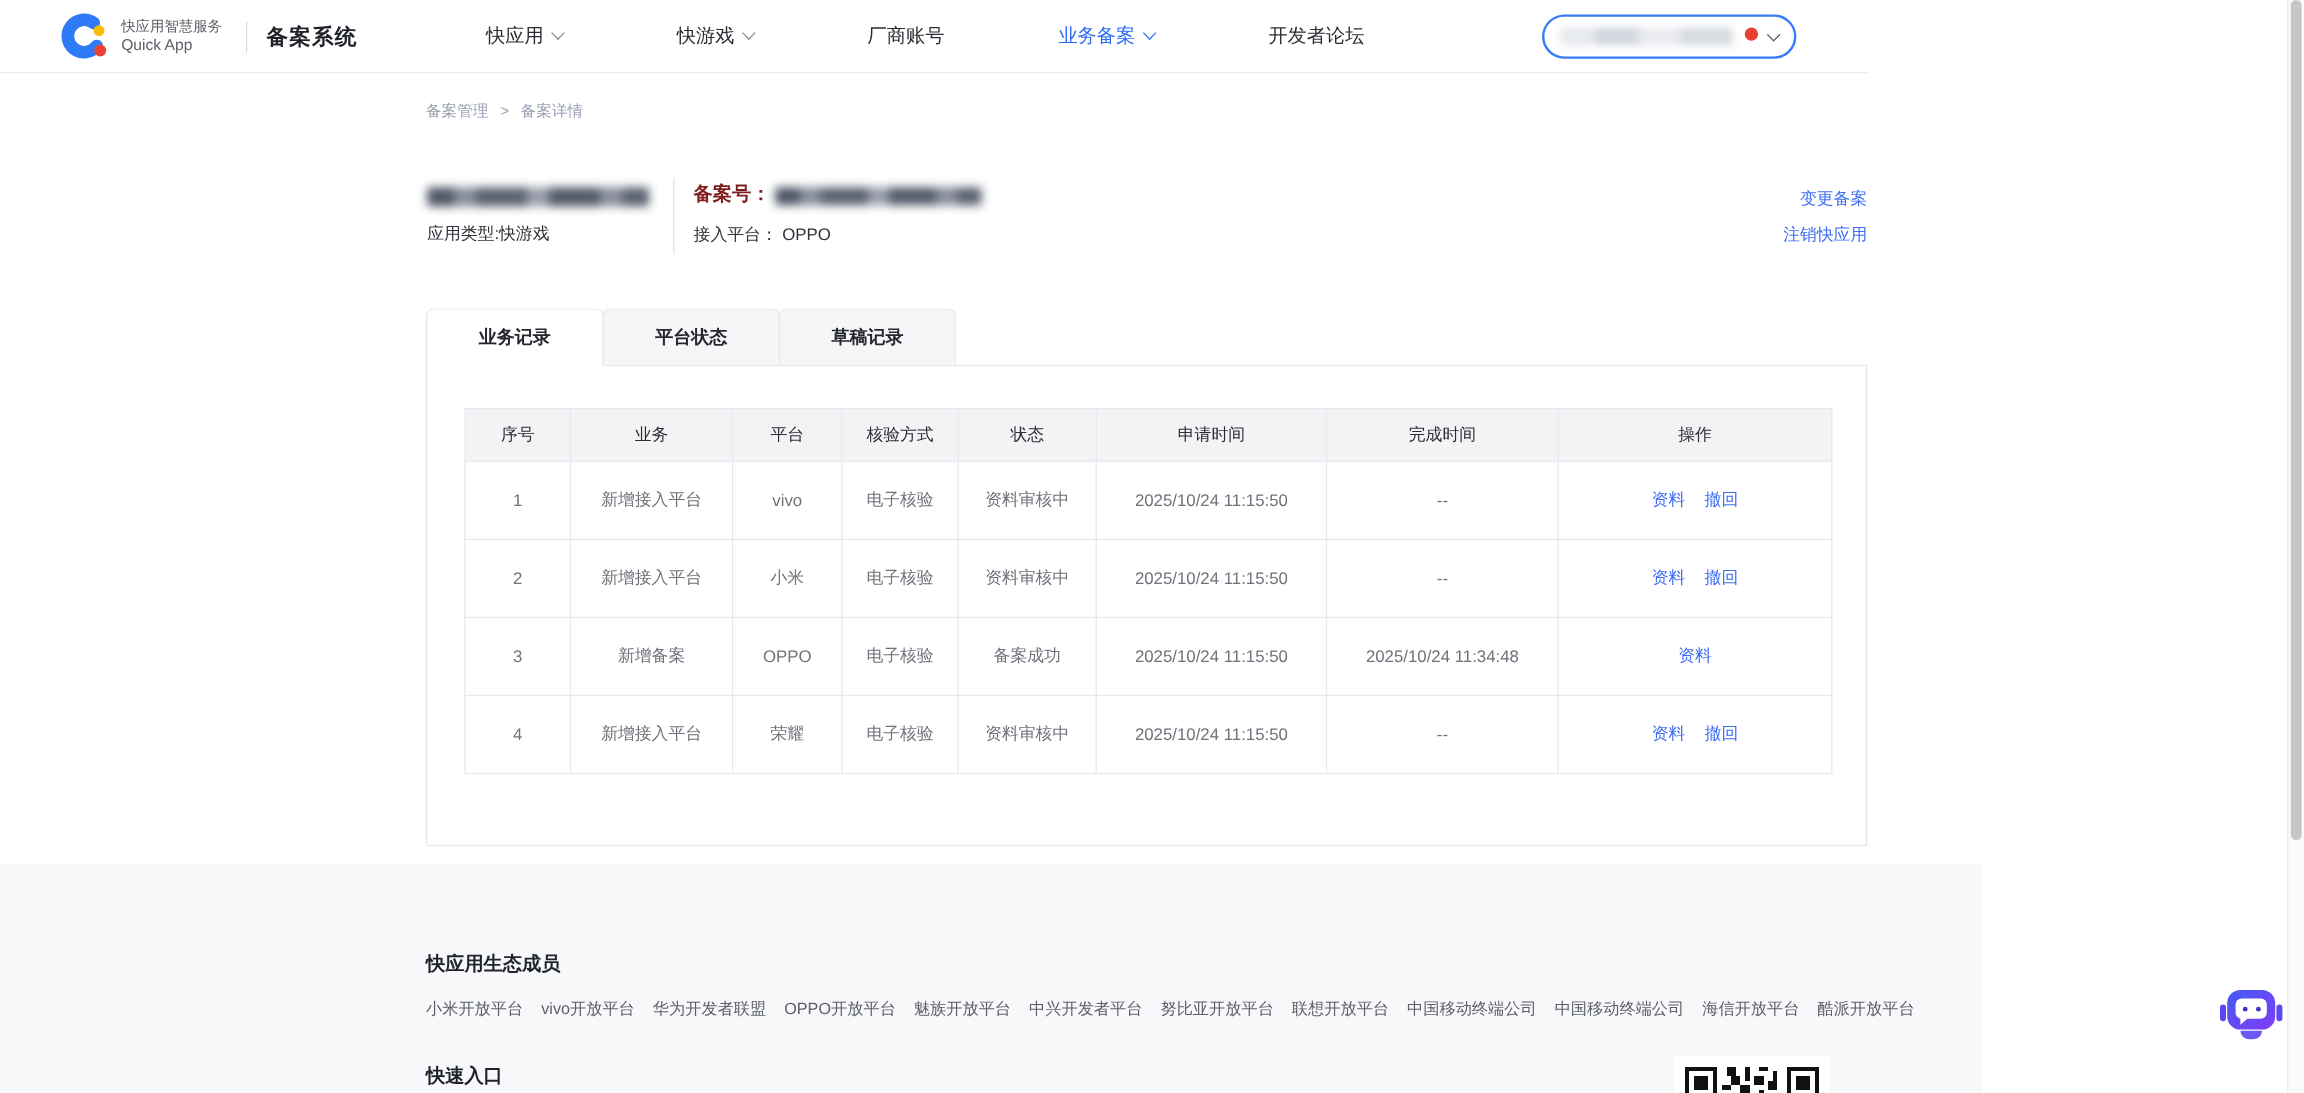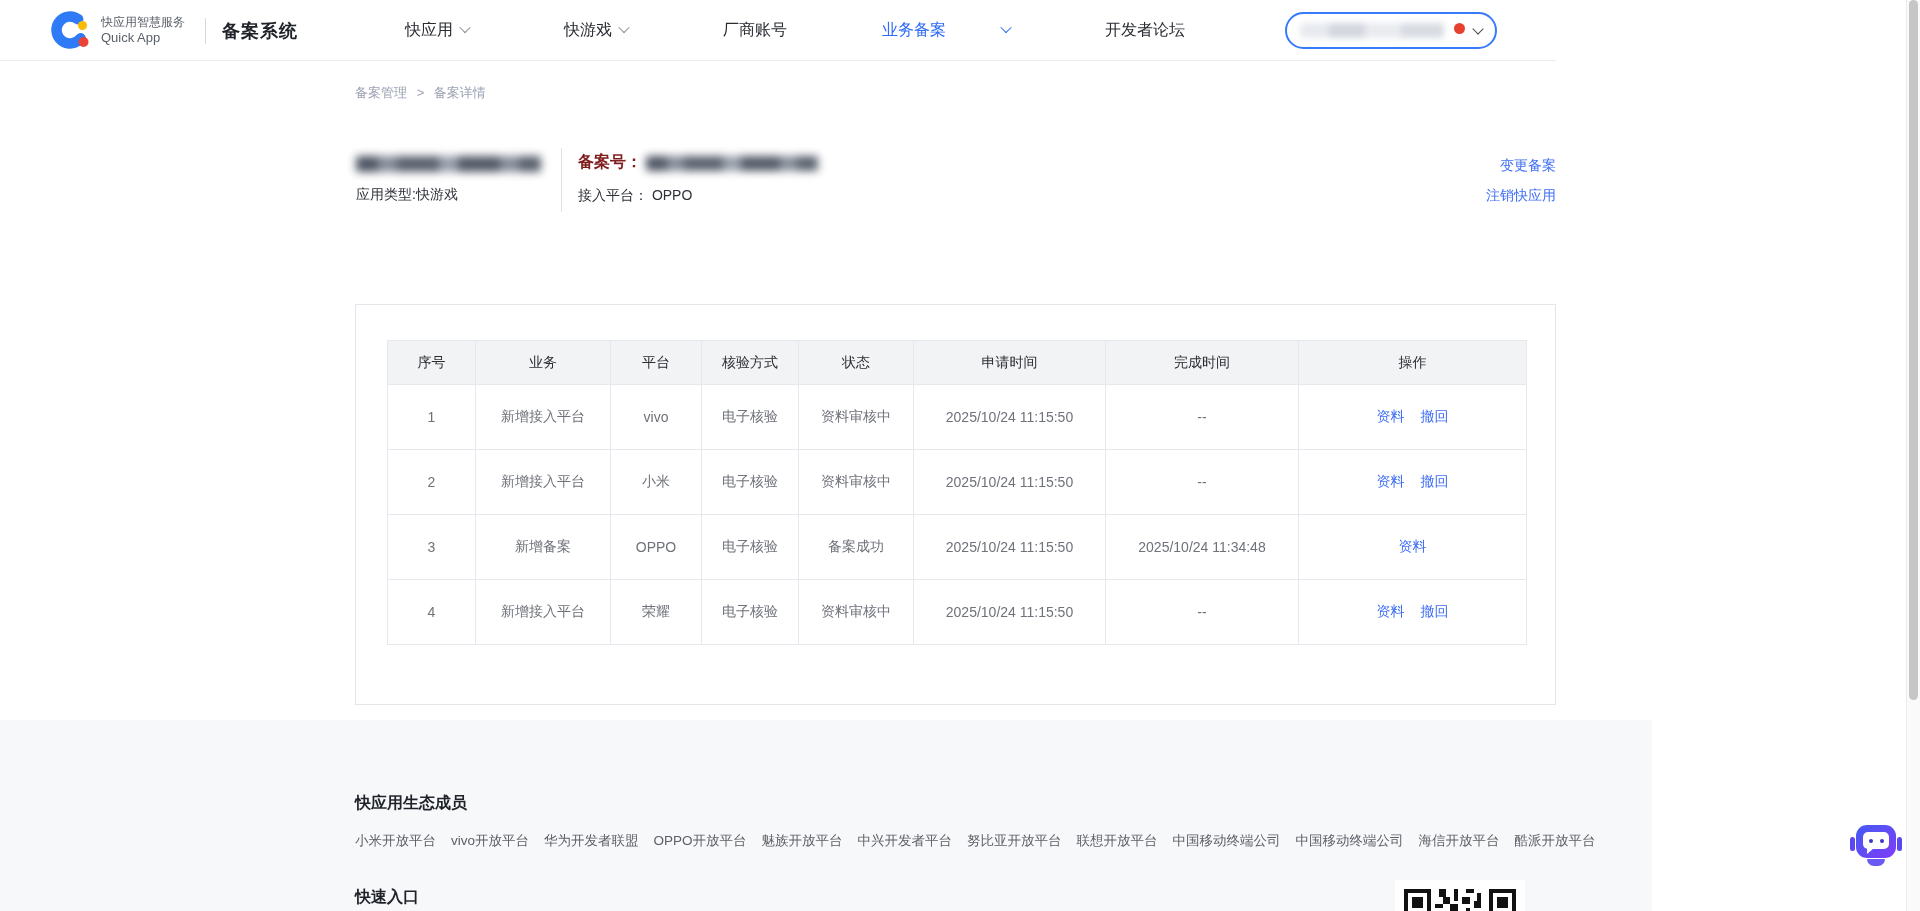--- a/index.html
+++ b/index.html
@@ -13,21 +13,21 @@
   
   .navbar { position:absolute; left:0; top:0; width:1556px; height:61px; background:#fff;
     border-bottom:1px solid #ebebeb; z-index:6; }
   .logo-block { position:absolute; left:50px; top:9px; display:flex; align-items:center; cursor:pointer; }
   .logo-text { margin-left:7px; font-size:12px; color:#5b6168; line-height:1.3; }
   .logo-text .en { font-size:13px; }
   .nav-divider { position:absolute; left:205px; top:18px; width:1px; height:26px; background:#d9d9d9; }
   .system-title { position:absolute; left:222px; top:19px; font-size:18px; font-weight:bold; color:#1f2329; letter-spacing:1px; }
   .nav-menu { position:absolute; left:364px; top:0; height:61px; display:flex; align-items:center; gap:95px;margin-left:41px; }
   .nav-item { display:flex; align-items:center; font-size:16px; color:#2a2c33; cursor:pointer; white-space:nowrap; }
-  .nav-item.active { color:#2e6bf6;gap:48px; }
+  .nav-item.active { color:#2e6bf6; }
   .chev { display:inline-block; width:8px; height:8px; border-right:1.6px solid #878c96;
     border-bottom:1.6px solid #878c96; transform:rotate(45deg) translate(-1px,-1px); margin-left:8px; margin-bottom:3px; }
   .nav-item.active .chev { border-color:#2e6bf6; }
   .user-pill { position:absolute; right:59px; top:12px; width:212px; height:37px; background:#fff;
     border:2px solid #377bfb; border-radius:19px; display:flex; align-items:center; padding:0 13px; cursor:pointer; }
   .blur-light { height:15px; flex:1; background:linear-gradient(90deg,#e7eaef 0 20%,#d3d7de 20% 45%,#e9ebef 45% 70%,#d8dce2 70% 100%); filter:blur(3px); border-radius:3px; }
   .dot-red { width:11px; height:11px; border-radius:50%; background:#e8402e; margin:0 9px 4px 10px; flex:none; }
   .user-chev { width:8px; height:8px; border-right:1.7px solid #4a4f58; border-bottom:1.7px solid #4a4f58;
     transform:rotate(45deg); margin-bottom:3px; flex:none; }
 
@@ -157,20 +157,25 @@
   </div>
   <div class="platform-row">
     <span>接入平台：</span>
     <span>OPPO</span>
   </div>
   <div class="header-actions" id="header-actions">
       <a class="hdr-link">变更备案</a>
       <a class="hdr-link">注销快应用</a>
     </div>
 
+  <div class="tabs" id="tabs">
+      <div class="tab active">业务记录</div>
+      <div class="tab">平台状态</div>
+      <div class="tab">草稿记录</div>
+    </div>
   <div class="card">
     <table class="biz-table">
       <colgroup>
         <col class="c1">
           <col class="c2">
           <col class="c3">
           <col class="c4">
         <col class="c5">
           <col class="c6">
           <col class="c7">

